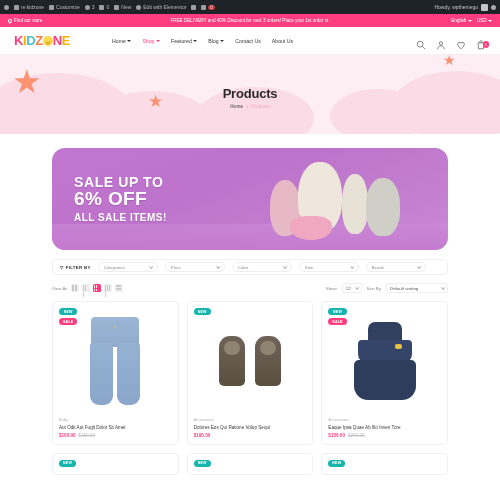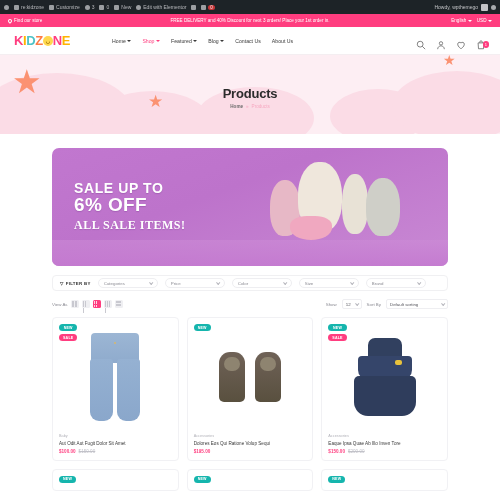--- a/index.html
+++ b/index.html
@@ -64,31 +64,31 @@
           display:flex; flex-direction:column; align-items:center; justify-content:center;}
   .cloud { position:absolute; background:#fbdce6; border-radius:50%; }
   .star { position:absolute; color:#fb9272; }
   .hero-title { font-size:13px; color:#2b2b2b; font-weight:700; z-index:3; letter-spacing:-0.2px;}
   .crumb { z-index:3; font-size:4.6px; margin-top:3px; color:#f6a9c2; display:flex; gap:3px;}
   .crumb .home { color:#6b6b6b; font-weight:700;}
   .hero-bottom { position:absolute; bottom:0; left:0; right:0; height:6px; background:#fff;}
 
   
   .banner-wrap { padding: 8px 52px 0 52px; }
-  .banner { height:118px; border-radius:7px; overflow:hidden; position:relative;
+  .banner { height:102px; border-radius:13px; overflow:hidden; position:relative;
             background: linear-gradient(160deg,#c177cf 0%, #bd73cb 40%, #c989d4 100%); }
   .banner-inner { position:absolute; inset:0; display:flex; }
   .banner-left { width:53%; display:flex; flex-direction:column; justify-content:center;
                  padding-left:22px; }
   .b-l1 { color:#fff; font-size:14px; font-weight:800; letter-spacing:0.6px; line-height:1.05;
           text-shadow:0 1px 1px rgba(120,60,140,.35);}
   .b-l2 { color:#fff; font-size:19px; font-weight:800; letter-spacing:0.4px; line-height:1.05;
           text-shadow:0 1px 1px rgba(120,60,140,.35);}
-  .b-l3 { color:#fff; font-size:12px; font-weight:700; letter-spacing:0.5px; margin-top:3px;
-          text-shadow:0 1px 1px rgba(120,60,140,.3);font-family:Liberation Serif, serif;}
+  .b-l3 { color:#fff; font-size:10px; font-weight:700; letter-spacing:0.5px; margin-top:3px;
+          text-shadow:0 1px 1px rgba(120,60,140,.3);}
   .banner-right { flex:1; position:relative; }
   .toy { position:absolute; border-radius:46% 46% 42% 42%; }
   .shelf { position:absolute; left:0; right:0; bottom:0; height:26px;
            background:linear-gradient(180deg, rgba(205,140,215,.55), rgba(196,122,208,.9)); }
 
   
   .filterbar { margin:9px 52px 0 52px; border:1px solid #f0f0f2; border-radius:4px;
                height:16px; display:flex; align-items:center; padding:0 7px; gap:7px; background:#fff;}
   .filter-label { font-size:4.4px; color:#333; font-weight:700; letter-spacing:0.3px;
                   display:flex; align-items:center; gap:2px; white-space:nowrap;}

